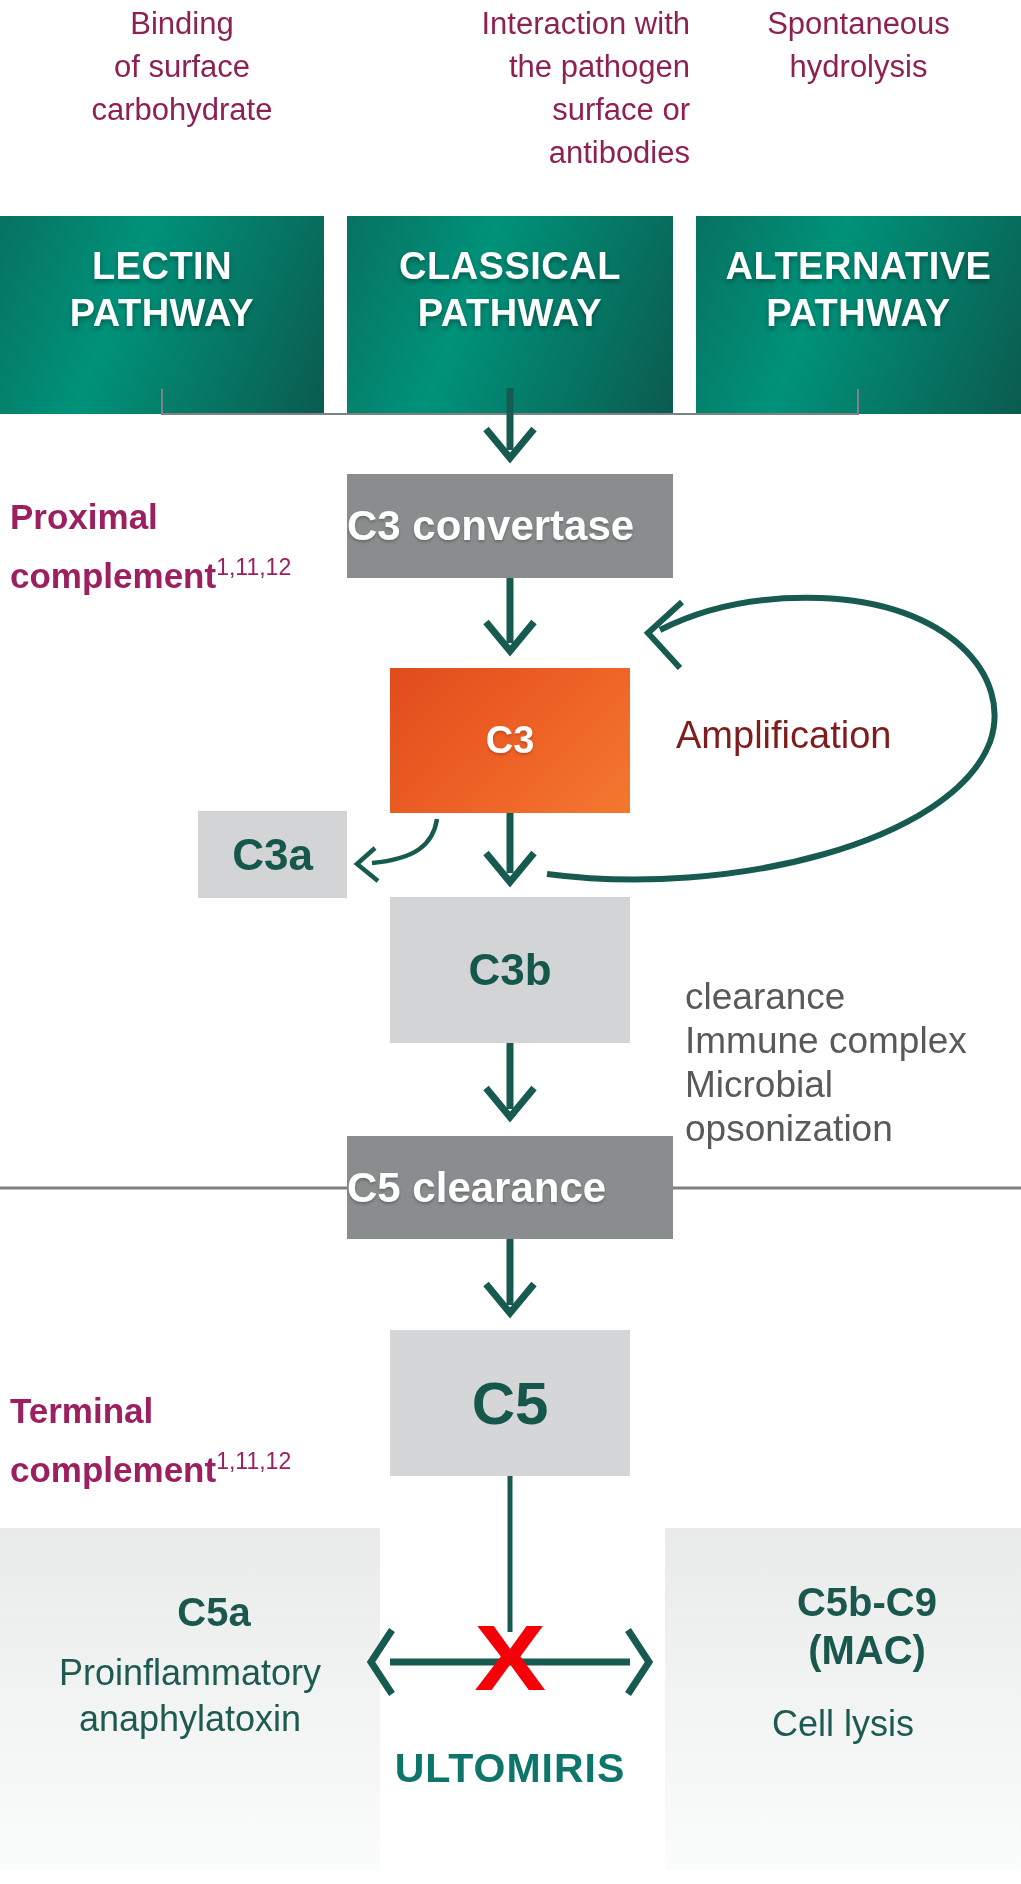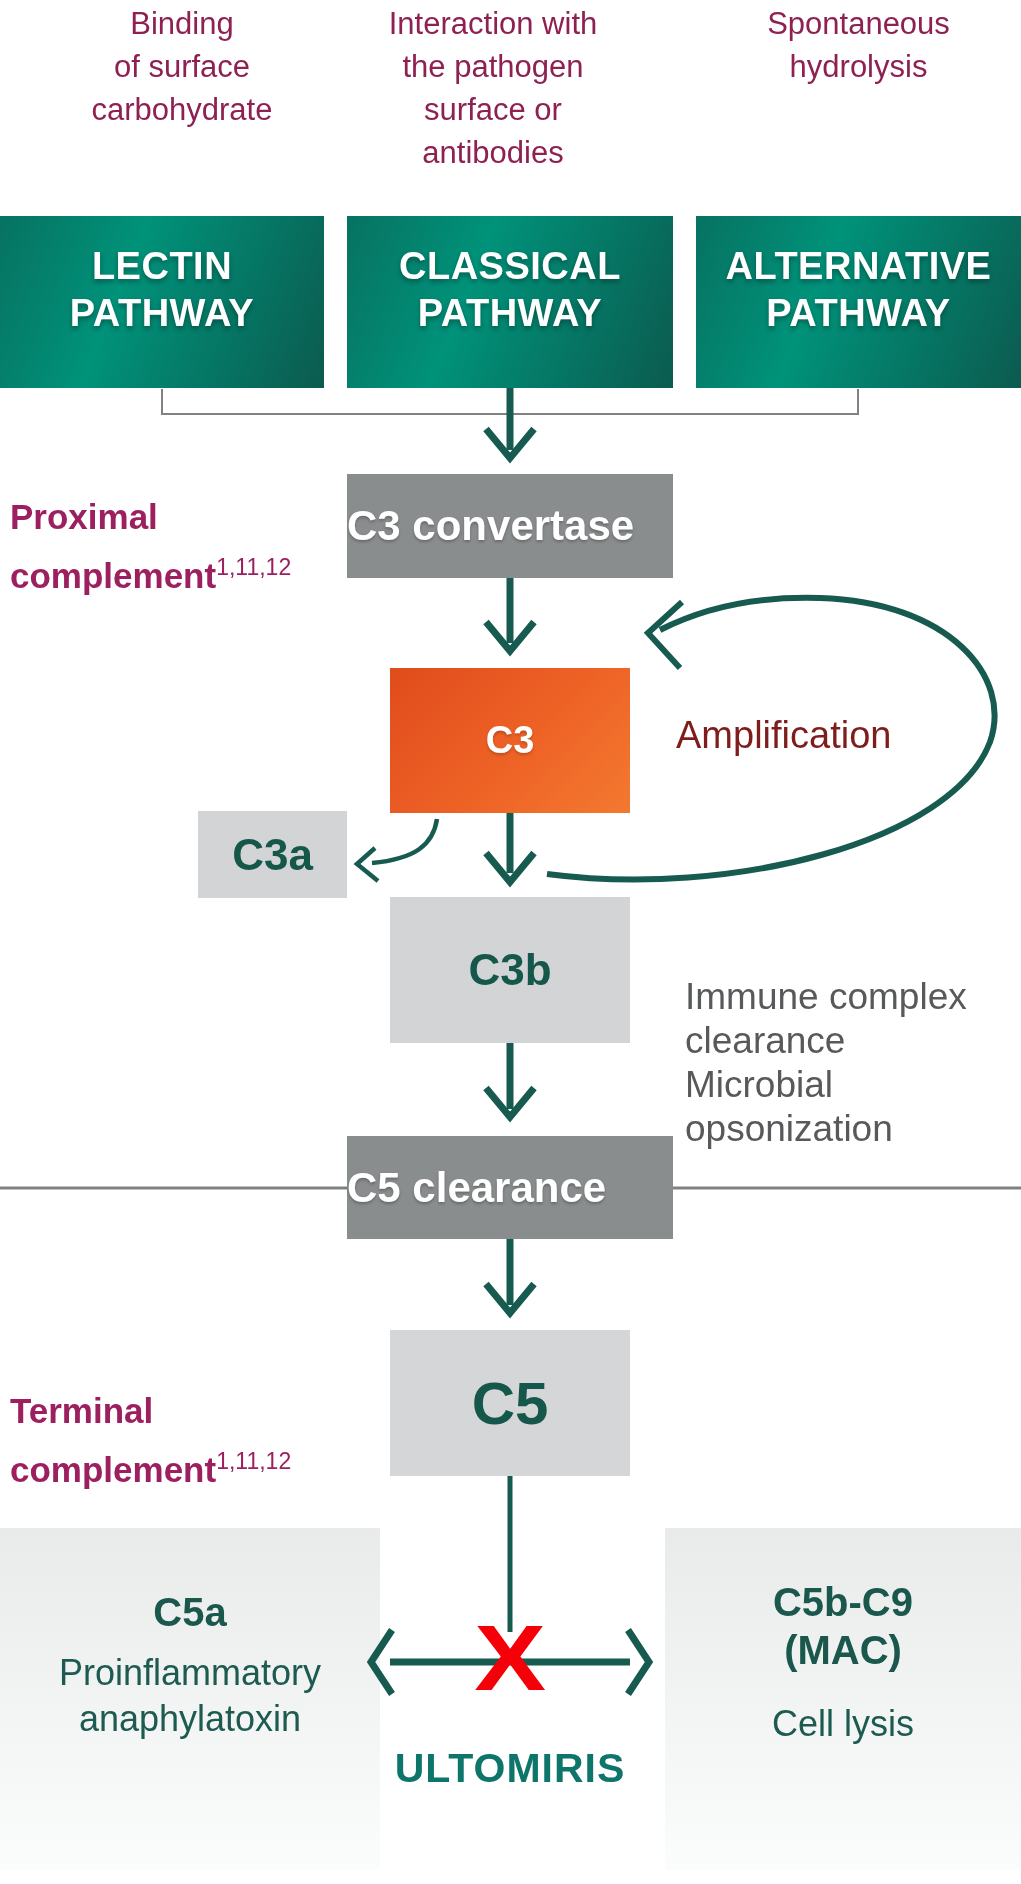--- a/index.html
+++ b/index.html
@@ -8,21 +8,21 @@
     font-family:"Liberation Sans", sans-serif;
   }
   .abs{position:absolute;}
   
   .col-header{
     color:#8e2152;font-size:31px;line-height:43px;text-align:center;font-weight:400;
     top:2px;
   }
   
   .pathway-box{
-    top:216px;height:172px;
+    top:216px;height:198px;
     background:linear-gradient(112deg,#077261 0%,#00927a 38%,#0b5b4f 100%);
     color:#ffffff;font-weight:700;font-size:38px;line-height:47px;text-align:center;
     letter-spacing:.5px;box-sizing:border-box;padding-top:27px;
     text-shadow:0 3px 5px rgba(0,0,0,0.32);
   }
   
   .conv-box{
     left:347px;width:326px;background:#8a8d8e;color:#ffffff;
     font-weight:700;font-size:42px;display:flex;align-items:center;justify-content:flex-start;
     text-shadow:0 2px 3px rgba(0,0,0,0.25);z-index:2;
@@ -34,21 +34,21 @@
   }
   .maroon-label{
     color:#9c2060;font-weight:700;font-size:35px;line-height:50px;z-index:2;
   }
   .maroon-label sup{font-weight:400;font-size:23px;}
   .side-note{color:#58595b;font-size:37px;line-height:44px;font-weight:400;z-index:2;}
   .amp-label{color:#7f1d1d;font-size:38px;font-weight:400;z-index:2;}
   .panel{
     top:1528px;height:342px;background:linear-gradient(#e9ebeb 0%,#fbfcfc 100%);z-index:0;
   }
-  .teal-title{color:#1a574c;font-weight:700;font-size:40px;text-align:center;z-index:2;line-height:48px;}
+  .teal-title{color:#1a574c;font-weight:700;font-size:40px;text-align:center;z-index:2;line-height:48px;padding-left:24px;}
   .teal-desc{color:#1d5a50;font-weight:400;font-size:36px;text-align:center;line-height:46px;z-index:2;}
   .drug{
     color:#0e756a;font-weight:700;font-size:41px;letter-spacing:1px;text-align:center;z-index:2;
   }
   .xmark{
     color:#f50008;font-weight:700;font-size:96px;line-height:100px;text-align:center;z-index:3;
   }
   .xmark span{display:inline-block;transform:scale(1.12,0.97);}
   svg.overlay{position:absolute;left:0;top:0;z-index:1;pointer-events:none;}
 </style>
@@ -108,21 +108,21 @@
       <path d="M392 1630 L371 1662 L392 1694"></path>
       <path d="M628 1630 L649 1662 L628 1694"></path>
     </g>
   </svg>
 
   <div class="abs col-header" style="left:0;width:324px;padding-left:20px;">
     <div>Binding</div>
     <div>of surface</div>
     <div>carbohydrate</div>
   </div>
-  <div class="abs col-header" style="left:330px;width:326px;">
+  <div class="abs col-header" style="left:364px;width:326px;text-align:right;">
     <div>Interaction with</div>
     <div>the pathogen</div>
     <div>surface or</div>
     <div>antibodies</div>
   </div>
   <div class="abs col-header" style="left:696px;width:325px;">
     <div>Spontaneous</div>
     <div>hydrolysis</div>
   </div>
 
@@ -160,22 +160,22 @@
 
   <div class="abs node-box" style="left:198px;width:149px;top:811px;height:87px;font-size:44px;">
     <span>C3a</span>
   </div>
 
   <div class="abs node-box" style="left:390px;width:240px;top:897px;height:146px;font-size:44px;">
     <span>C3b</span>
   </div>
 
   <div class="abs side-note" style="left:685px;top:975px;width:336px;">
+    <div>clearance</div>
     <div>Immune complex</div>
-    <div>clearance</div>
     <div>Microbial</div>
     <div>opsonization</div>
   </div>
 
   <div class="abs conv-box" style="top:1136px;height:103px;">
     <span>C5 clearance</span>
   </div>
 
   <div class="abs maroon-label" style="left:10px;top:1386px;width:330px;">
     <div>Terminal</div>

